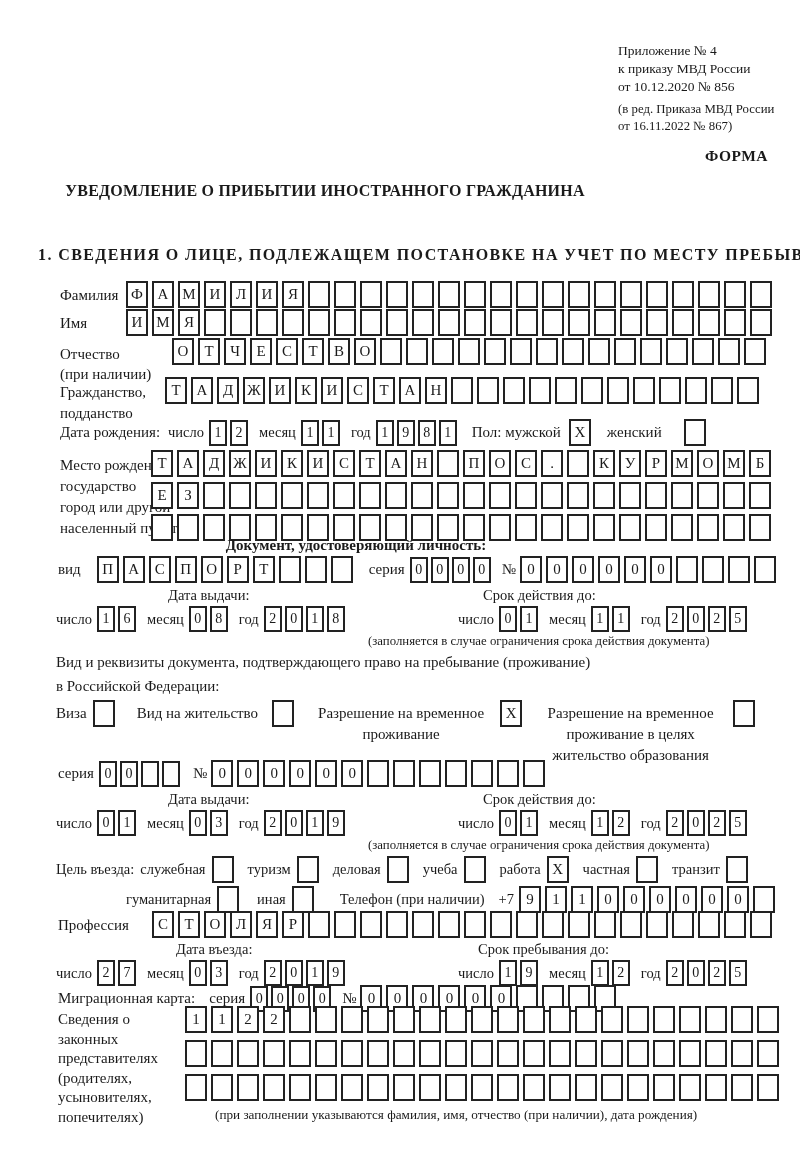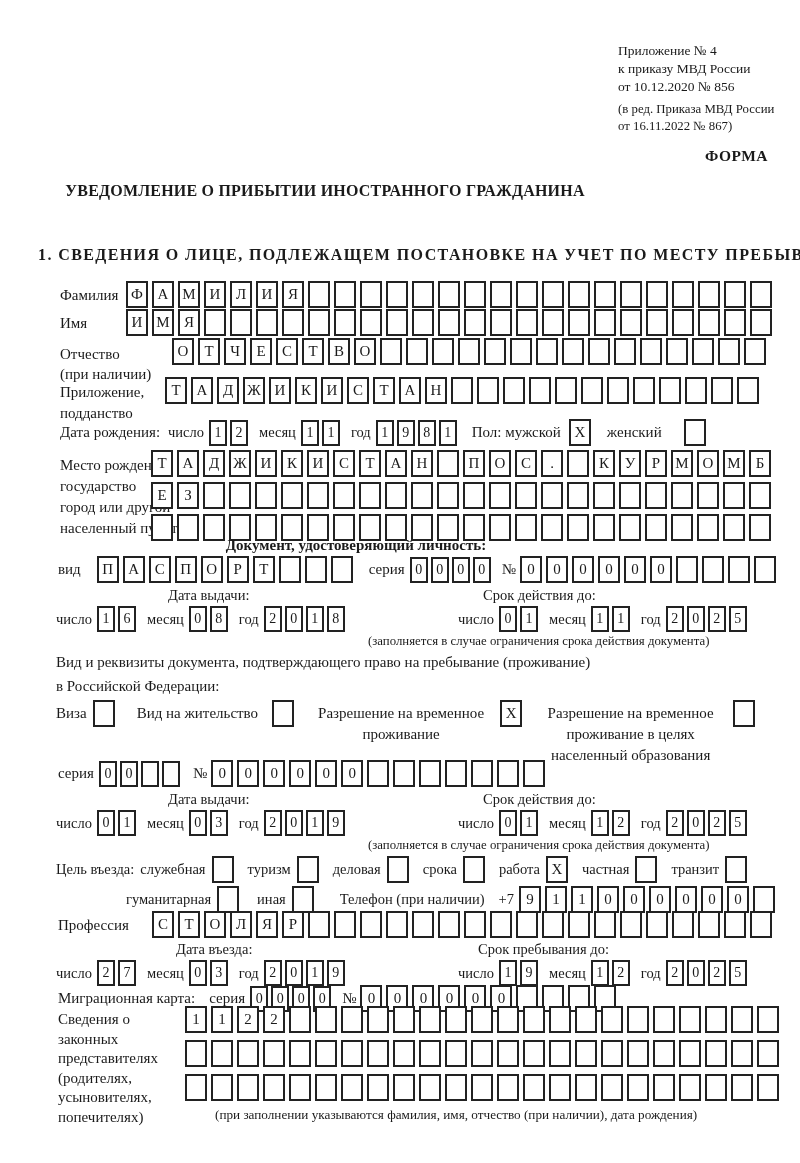--- a/index.html
+++ b/index.html
@@ -123,21 +123,21 @@
     <span class="cell"></span>
     <span class="cell"></span>
     <span class="cell"></span>
     <span class="cell"></span>
     <span class="cell"></span>
     <span class="cell"></span>
     <span class="cell"></span>
   </div>
 
 <div class="abs" style="left:60px;top:382px;line-height:21px;">
-  <div>Приложение,</div>
+  <div>Гражданство,</div>
   <div>подданство</div>
 </div>
 <div class="cells abs" style="left:165px;top:377px;">
     <span class="cell">Т</span>
     <span class="cell">А</span>
     <span class="cell">Д</span>
     <span class="cell">Ж</span>
     <span class="cell">И</span>
     <span class="cell">К</span>
     <span class="cell">И</span>
@@ -365,21 +365,21 @@
   <span class="lbl ml14 center" style="width:178px;padding-top:3px;">
     <div>Разрешение на временное</div>
     <div>проживание</div>
   </span>
   <span class="cells ml10">
       <span class="cell">X</span>
     </span>
   <span class="lbl ml12 center" style="width:185px;padding-top:3px;">
     <div>Разрешение на временное</div>
     <div>проживание в целях</div>
-    <div>населенный образования</div>
+    <div>жительство образования</div>
   </span>
   <span class="cells ml10">
       <span class="cell"></span>
     </span>
 </div>
 <div class="row" style="left:58px;top:760px;">
   <span class="lbl mr5">серия</span>
   <span class="cells sm">
       <span class="cell">0</span>
       <span class="cell">0</span>
@@ -452,21 +452,21 @@
       <span class="cell"></span>
     </span>
   <span class="lbl ml10">туризм</span>
   <span class="cells ml6">
       <span class="cell"></span>
     </span>
   <span class="lbl ml10">деловая</span>
   <span class="cells ml6">
       <span class="cell"></span>
     </span>
-  <span class="lbl ml10">срока</span>
+  <span class="lbl ml10">учеба</span>
   <span class="cells ml6">
       <span class="cell"></span>
     </span>
   <span class="lbl ml10">работа</span>
   <span class="cells ml6">
       <span class="cell">X</span>
     </span>
   <span class="lbl ml10">частная</span>
   <span class="cells ml6">
       <span class="cell"></span>

